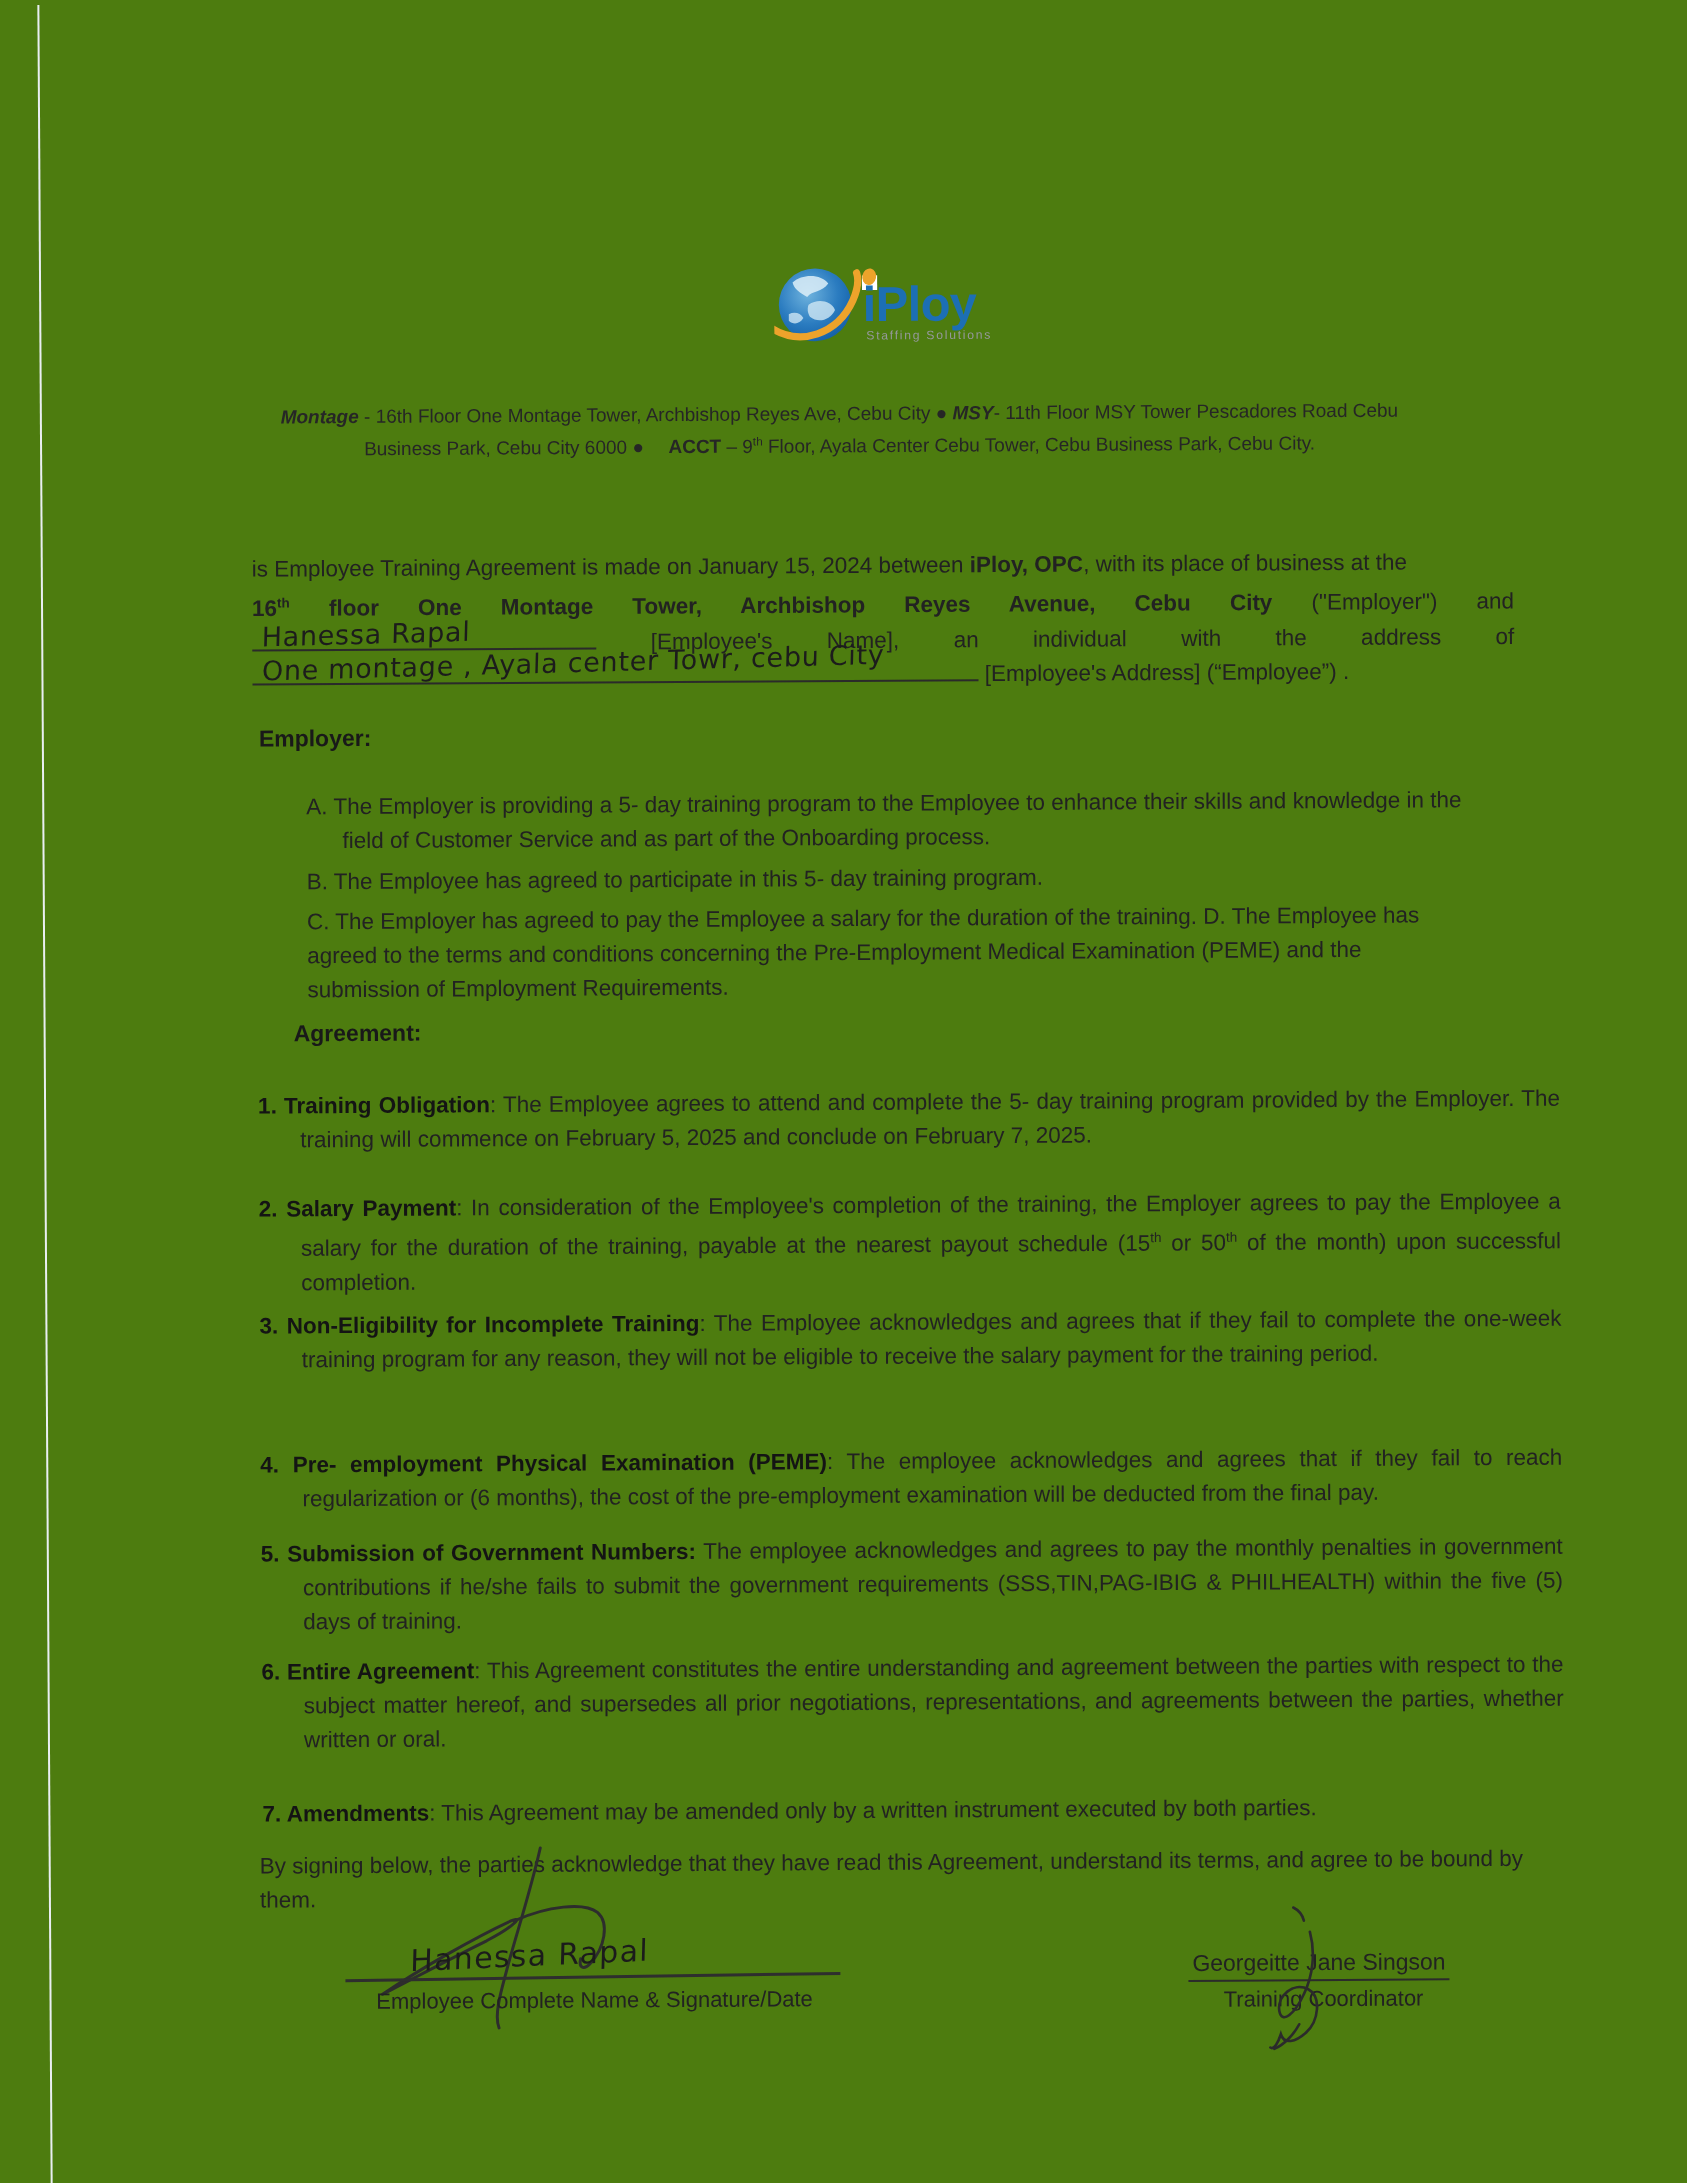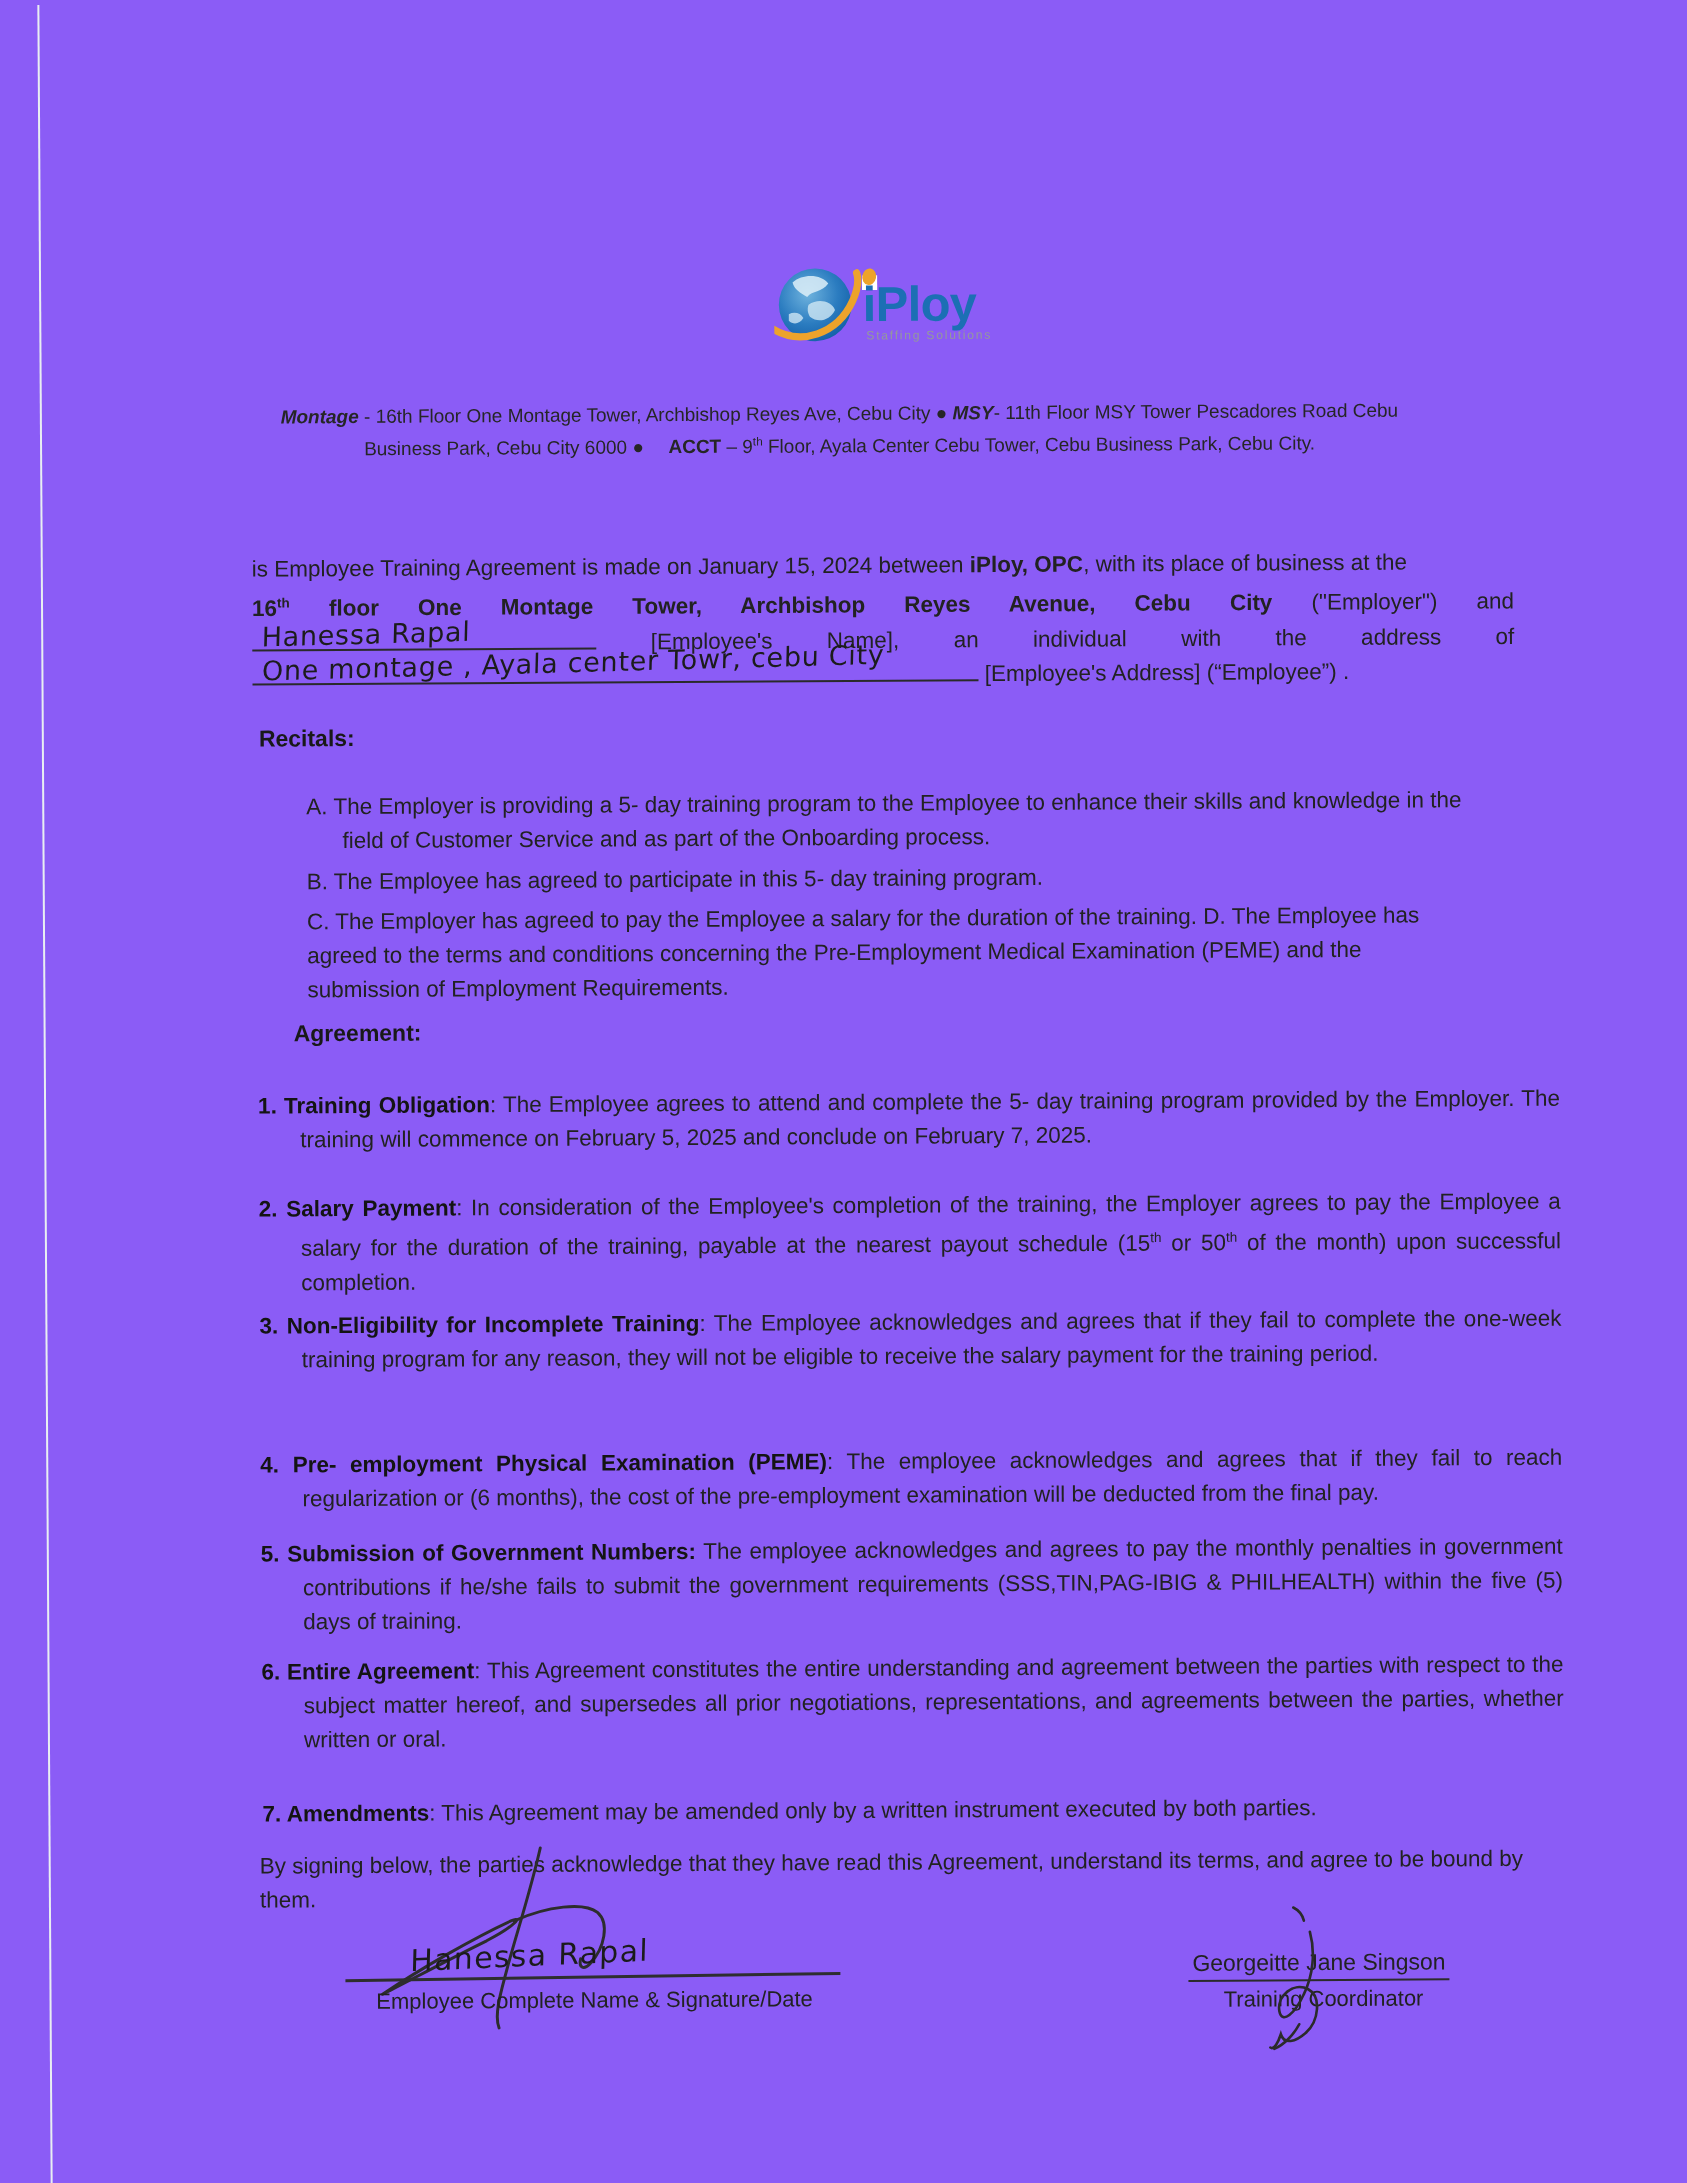--- a/index.html
+++ b/index.html
@@ -1,18 +1,18 @@
 <!DOCTYPE html>
 <html style="font-size:10.6px"><head>
 <meta charset="utf-8">
 <style>
   html,body{margin:0;padding:0;background:#ffffff;}
   body{width:1687px;height:2183px;position:relative;overflow:hidden;
        font-family:"Liberation Sans",sans-serif;color:#1f1f1f;}
-  .page{position:absolute;inset:0;background:#8b5cf6;}
+  .page{position:absolute;inset:0;background:#4d7c0f;}
   .content{position:absolute;inset:0;transform:rotate(-0.35deg);transform-origin:50% 50%;}
   .scan-line{position:absolute;left:44px;top:0;width:2px;height:2183px;background:#e9eef2;}
 
   
   .logo{position:absolute;left:779px;top:253px;width:228px;height:98px;}
 
   
   .addr{position:absolute;left:248px;top:400px;width:1191px;text-align:center;
         font-size:19px;line-height:27px;color:#262626;}
   .addr .bi{font-weight:bold;font-style:italic;}
@@ -112,21 +112,21 @@
       <span class="bold">16</span><sup class="bold">th</sup><span class="bold"> floor One Montage Tower, Archbishop Reyes Avenue, Cebu City</span><span> ("Employer") and</span>
     </div>
     <div class="ln just">
       <span class="hw-slot name"><span class="hw-text">Hanessa Rapal</span></span> <span>[Employee's Name], an individual with the address of</span>
     </div>
     <div class="ln">
       <span class="hw-slot address"><span class="hw-text">One montage , Ayala center Towr, cebu City</span></span> <span>[Employee's Address] (“Employee”) .</span>
     </div>
   </div>
 
-  <div class="recitals-h">Recitals:</div>
+  <div class="recitals-h">Employer:</div>
   <div class="recitals">
     <div class="item-a">A. The Employer is providing a 5- day training program to the Employee to enhance their skills and knowledge in the field of Customer Service and as part of the Onboarding process.</div>
     <div class="item-b">B. The Employee has agreed to participate in this 5- day training program.</div>
     <div class="item-cd">C. The Employer has agreed to pay the Employee a salary for the duration of the training. D. The Employee has agreed to the terms and conditions concerning the Pre-Employment Medical Examination (PEME) and the submission of Employment Requirements.</div>
   </div>
 
   <div class="agreement-h">Agreement:</div>
 
   <div class="agr-item i1">
     <span class="lbl">1. </span><span class="lbl">Training Obligation</span><span>: </span><span>The Employee agrees to attend and complete the 5- day training program provided by the Employer. The training will commence on February 5, 2025 and conclude on February 7, 2025.</span>

